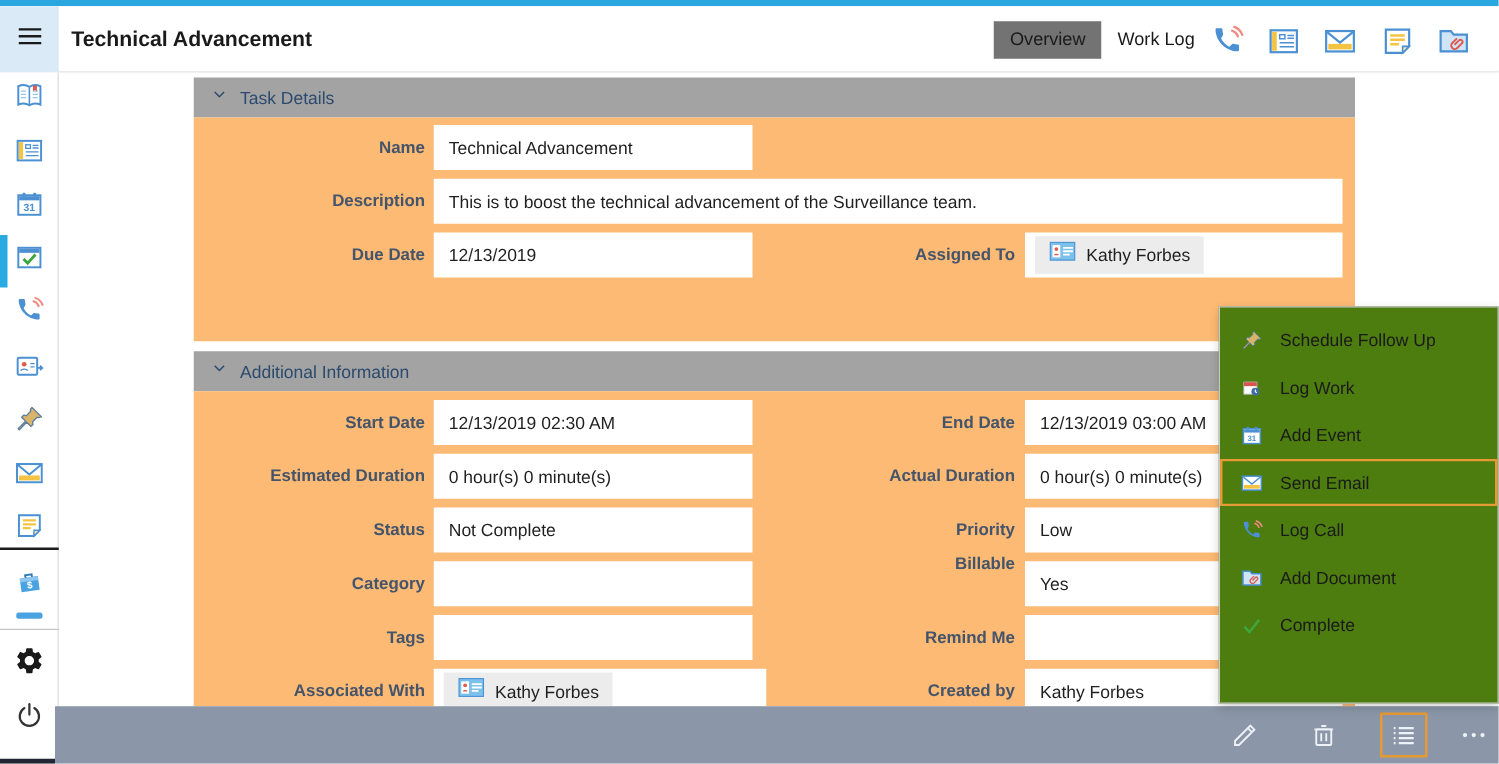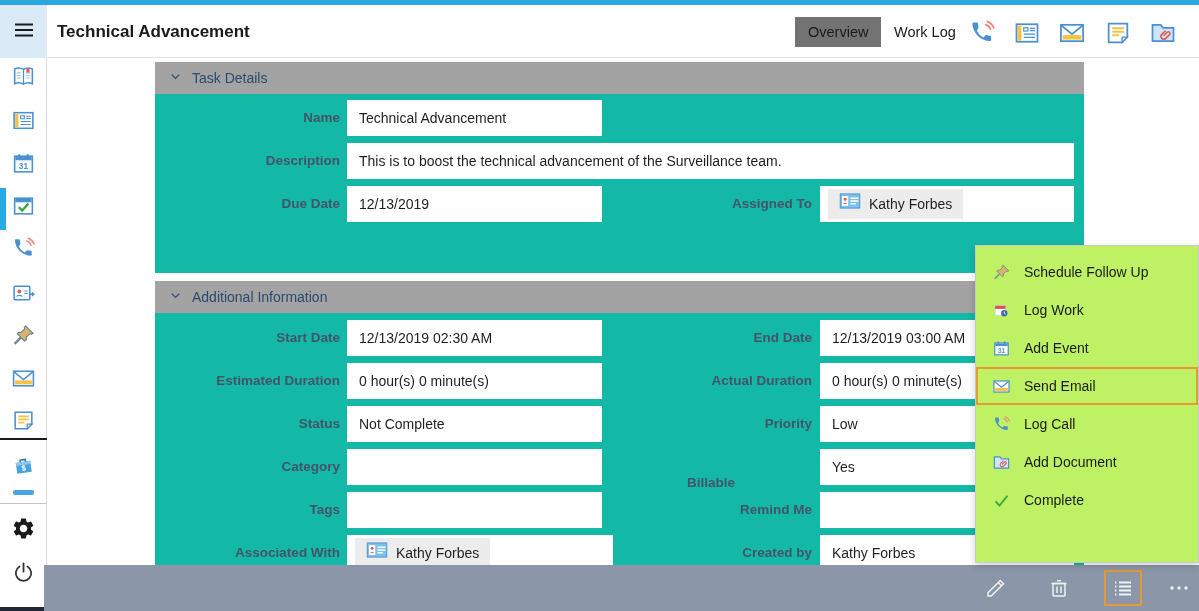--- a/index.html
+++ b/index.html
@@ -20,27 +20,27 @@
   .sb-ico { position:absolute; left:11px; width:25px; height:25px; cursor:pointer; }
   .sb-sel-bar { position:absolute; left:0; top:130px; width:6px; height:42px; background:#29ABE2; }
   .sb-div-dark { position:absolute; left:0; top:380px; width:47px; height:2px; background:#1c1c1c; }
   .sb-div-lite { position:absolute; left:0; top:445px; width:47px; height:1px; background:#c4c4c4; }
   .sb-dash { position:absolute; left:13px; top:432px; width:21px; height:5px; background:#4aa3e0; border-radius:2px; }
   .sb-bottom-strip { position:absolute; left:0; top:549px; width:44px; height:4px; background:#202633; }
 
   
   .sec-header { position:absolute; left:155px; width:929px; height:32px; background:#a3a3a3; display:flex; align-items:center; gap:9px; padding-left:13px; cursor:pointer; }
   .sec-title { font-size:14px; color:#2B4A6E; }
-  .panel { position:absolute; left:155px; width:929px; background:#14b8a6; overflow:hidden; }
+  .panel { position:absolute; left:155px; width:929px; background:#fdba74; overflow:hidden; }
   .lbl { position:absolute; height:36px; line-height:36px; text-align:right; font-size:13.5px; font-weight:600; color:#44546A; }
   .fld { position:absolute; height:36px; line-height:36px; background:#fff; padding-left:12px; font-size:14px; color:#1f1f1f; white-space:nowrap; overflow:hidden; }
   .chip { display:inline-flex; align-items:center; gap:8px; height:30px; margin-top:3px; margin-left:-4px; padding:0 11px; background:#ECECEC; font-size:14px; color:#1f1f1f; cursor:pointer; }
 
   
-  .menu { position:absolute; left:975px; top:245px; width:224px; height:318px; background:#bef264; border:1px solid #c8c8c8; box-shadow:0 3px 8px rgba(0,0,0,.18); padding-top:7px; z-index:5; }
+  .menu { position:absolute; left:975px; top:245px; width:224px; height:318px; background:#4d7c0f; border:1px solid #c8c8c8; box-shadow:0 3px 8px rgba(0,0,0,.18); padding-top:7px; z-index:5; }
   .menu-item { height:38px; display:flex; align-items:center; gap:13px; padding-left:16px; font-size:14px; color:#1a1a1a; cursor:pointer; }
   .menu-item.hl { box-shadow:inset 0 0 0 2px #E79A33; }
   .mi-ico { width:19px; height:19px; flex:0 0 19px; }
 
   
   .footer { position:absolute; left:44px; top:565px; width:1155px; height:46px; background:#8B97A8; z-index:4; }
   .ft-ico { position:absolute; top:11px; width:24px; height:24px; cursor:pointer; }
   .ft-box { position:absolute; left:1060px; top:5px; width:38px; height:36px; border:2px solid #E79A33; }
 </style>
 </head>
@@ -242,21 +242,21 @@
     <div class="lbl" style="left:455px; top:50px; width:202px;">Actual Duration</div>
     <div class="fld" style="left:665px; top:50px; width:254px;">0 hour(s) 0 minute(s)</div>
 
     <div class="lbl" style="left:5px; top:93px; width:180px;">Status</div>
     <div class="fld" style="left:192px; top:93px; width:255px;">Not Complete</div>
     <div class="lbl" style="left:455px; top:93px; width:202px;">Priority</div>
     <div class="fld" style="left:665px; top:93px; width:254px;">Low</div>
 
     <div class="lbl" style="left:5px; top:136px; width:180px;">Category</div>
     <div class="fld" style="left:192px; top:136px; width:255px;"></div>
-    <div class="lbl" style="left:455px; top:152px; width:202px;text-align:center;">Billable</div>
+    <div class="lbl" style="left:455px; top:120px; width:202px;">Billable</div>
     <div class="fld" style="left:665px; top:136px; width:254px;">Yes</div>
 
     <div class="lbl" style="left:5px; top:179px; width:180px;">Tags</div>
     <div class="fld" style="left:192px; top:179px; width:255px;"></div>
     <div class="lbl" style="left:455px; top:179px; width:202px;">Remind Me</div>
     <div class="fld" style="left:665px; top:179px; width:254px;"></div>
 
     <div class="lbl" style="left:5px; top:222px; width:180px;">Associated With</div>
     <div class="fld" style="left:192px; top:222px; width:266px;">
       <span class="chip">

